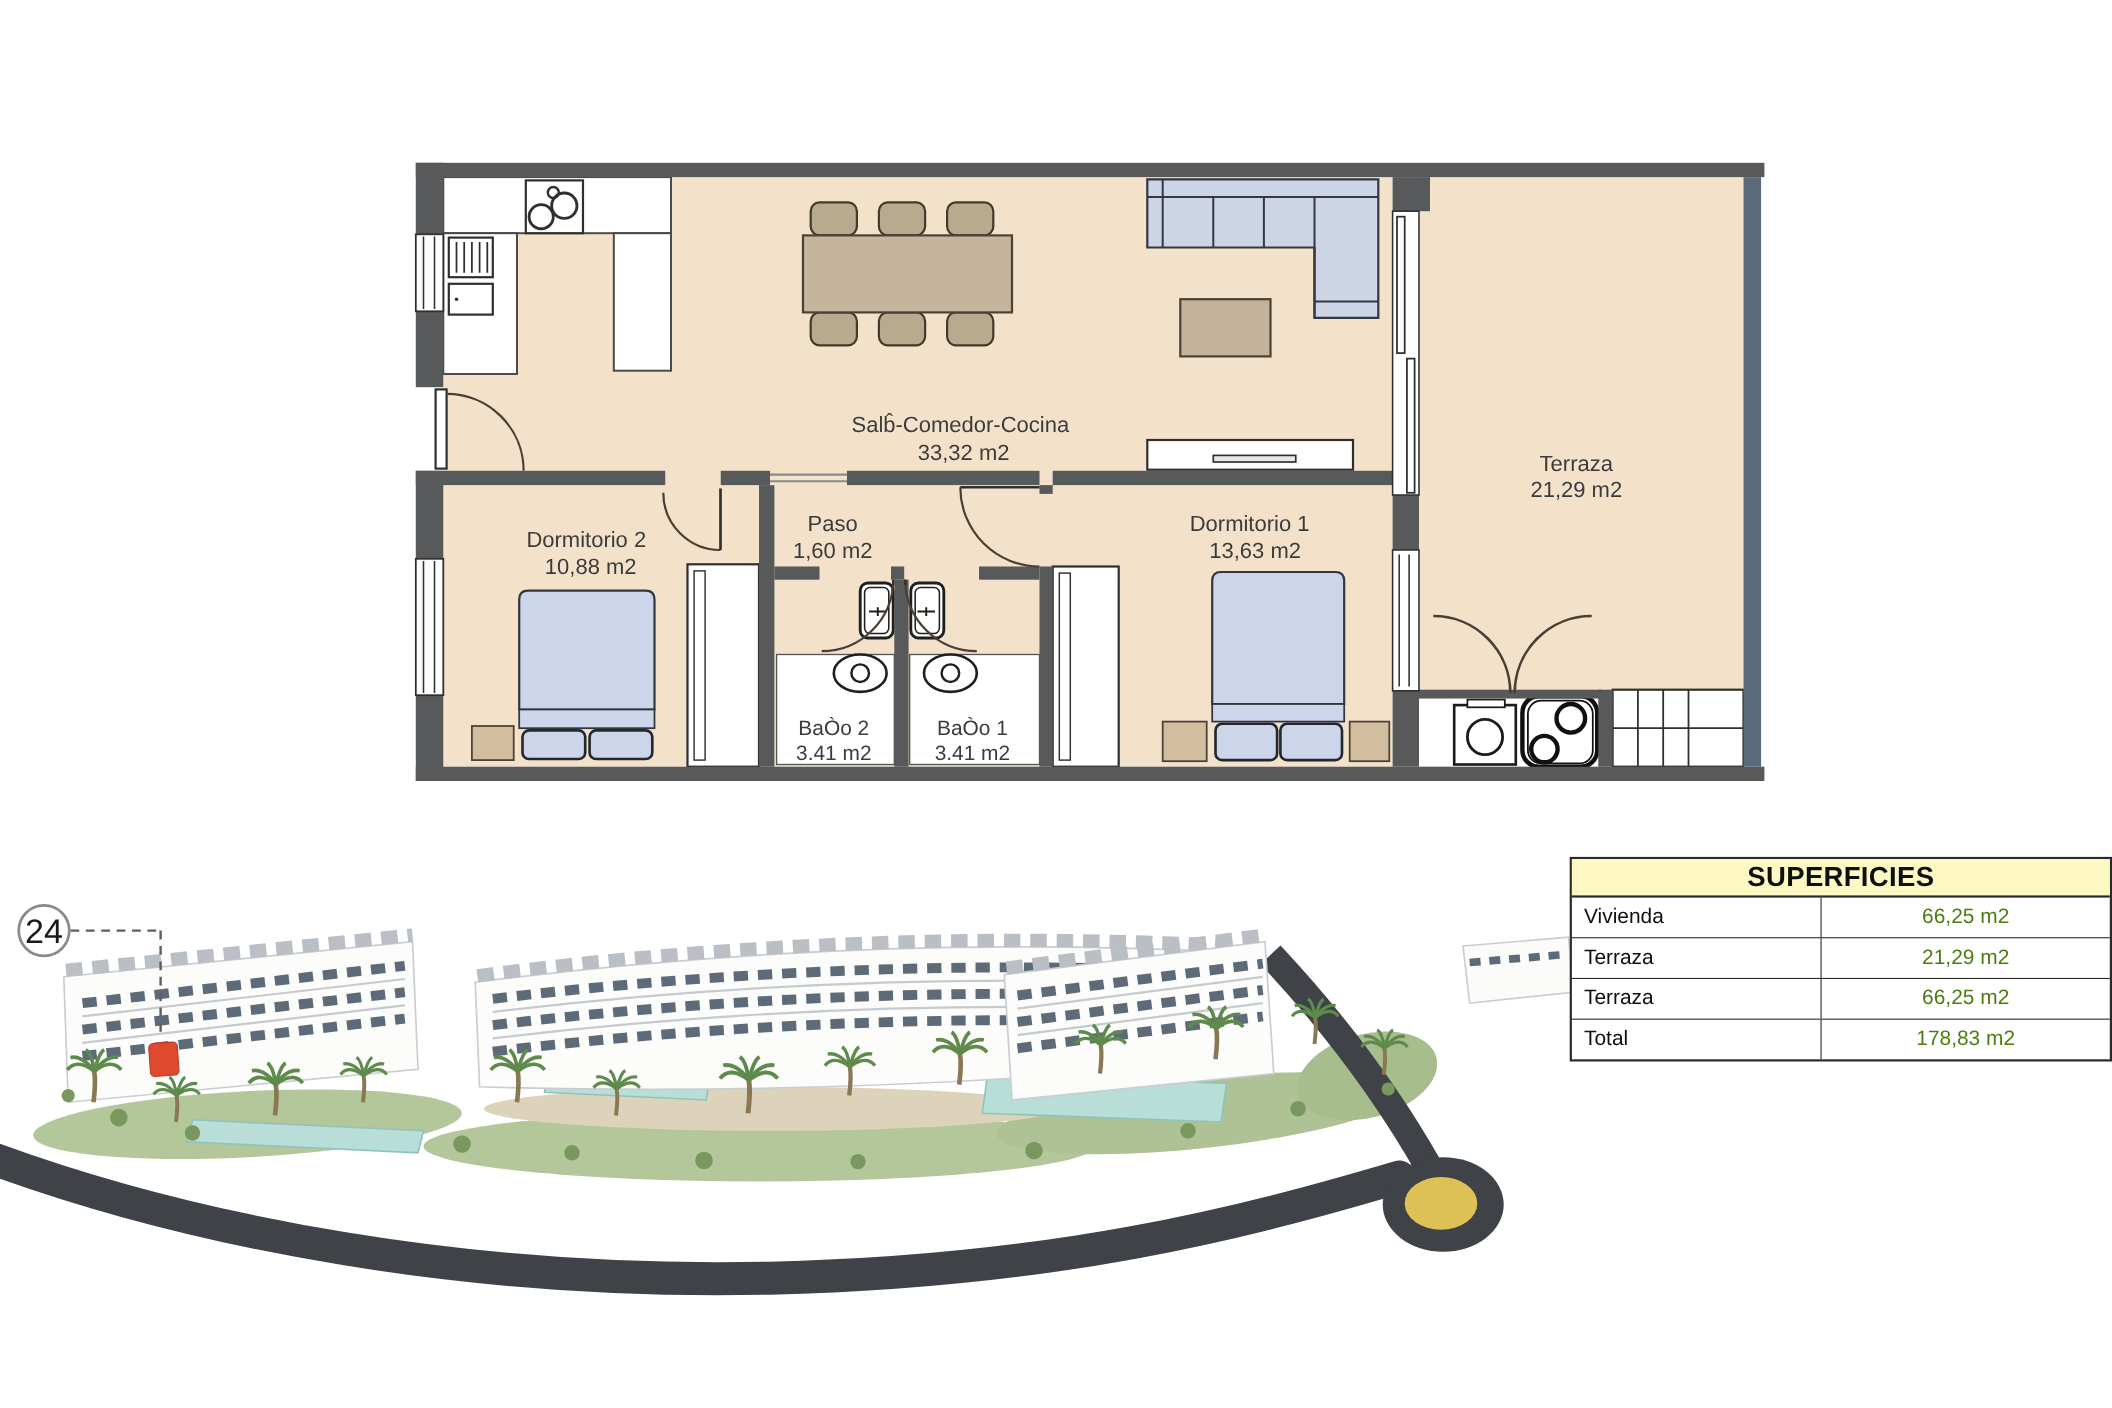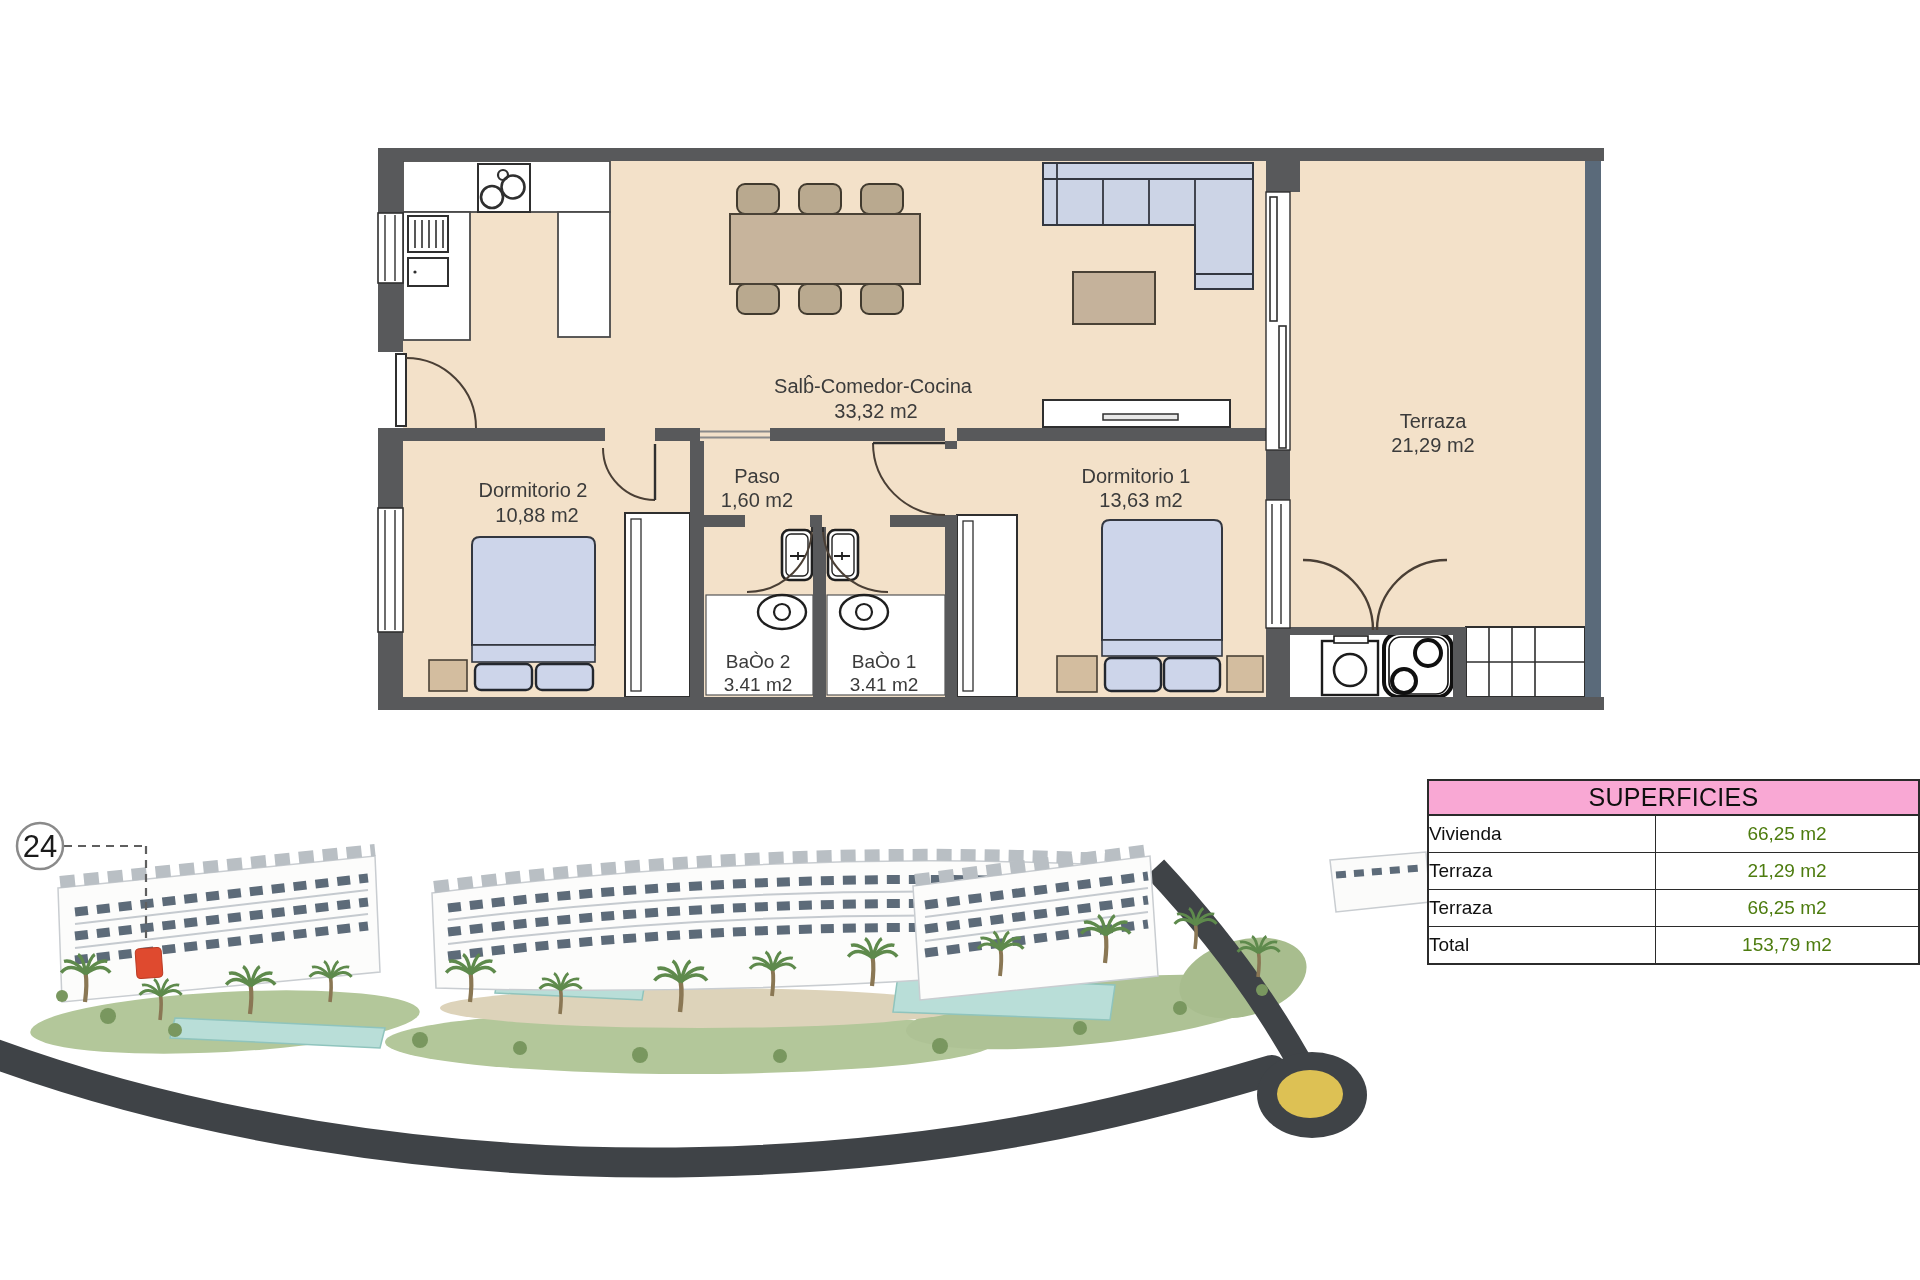--- a/index.html
+++ b/index.html
@@ -3,25 +3,25 @@
 <meta charset="utf-8">
 <style>
   html,body{margin:0;padding:0;background:#ffffff;}
   .canvas{position:relative;width:1920px;height:1280px;background:#ffffff;overflow:hidden;
           font-family:"Liberation Sans",sans-serif;}
   .scene{position:absolute;left:0;top:0;width:1920px;height:1280px;}
   .lbl{font-family:"Liberation Sans",sans-serif;font-size:20px;fill:#3b3b3b;text-anchor:middle;}
   .lbl-s{font-family:"Liberation Sans",sans-serif;font-size:19px;fill:#3b3b3b;text-anchor:middle;}
   .marker-num{font-family:"Liberation Sans",sans-serif;font-size:31px;fill:#1a1a1a;text-anchor:middle;}
   .sup-table{position:absolute;left:1427px;top:779px;width:489px;border:2px solid #2b2b2b;background:#fff;}
-  .sup-header{height:33px;background:#f9a8d4;border-bottom:2px solid #2b2b2b;display:flex;align-items:center;
-              justify-content:center;font-weight:normal;font-size:25px;color:#0f0f0f;letter-spacing:.3px;}
+  .sup-header{height:33px;background:#fef9c3;border-bottom:2px solid #2b2b2b;display:flex;align-items:center;
+              justify-content:center;font-weight:bold;font-size:25px;color:#0f0f0f;letter-spacing:.3px;}
   .sup-row{display:flex;height:36px;border-bottom:1.6px solid #2b2b2b;}
   .sup-row:last-child{border-bottom:none;}
-  .sup-label{width:227px;display:flex;align-items:center;font-size:19px;color:#101010;
+  .sup-label{width:227px;display:flex;align-items:center;padding-left:11px;font-size:19px;color:#101010;
              border-right:1.6px solid #2b2b2b;box-sizing:border-box;}
   .sup-value{flex:1;display:flex;align-items:center;justify-content:center;font-size:19px;color:#4d7c0f;}
 </style>
 </head>
 <body>
 
 <div class="canvas">
 <svg class="scene" viewBox="0 0 1920 1280">
   <defs>
     <g id="palm">
@@ -352,16 +352,16 @@
   <div class="sup-row">
     <div class="sup-label">Terraza</div>
     <div class="sup-value">21,29 m2</div>
   </div>
   <div class="sup-row">
     <div class="sup-label">Terraza</div>
     <div class="sup-value">66,25 m2</div>
   </div>
   <div class="sup-row">
     <div class="sup-label">Total</div>
-    <div class="sup-value">153,79 m2</div>
+    <div class="sup-value">178,83 m2</div>
   </div>
 </div>
 </div>
 
 </body></html>

